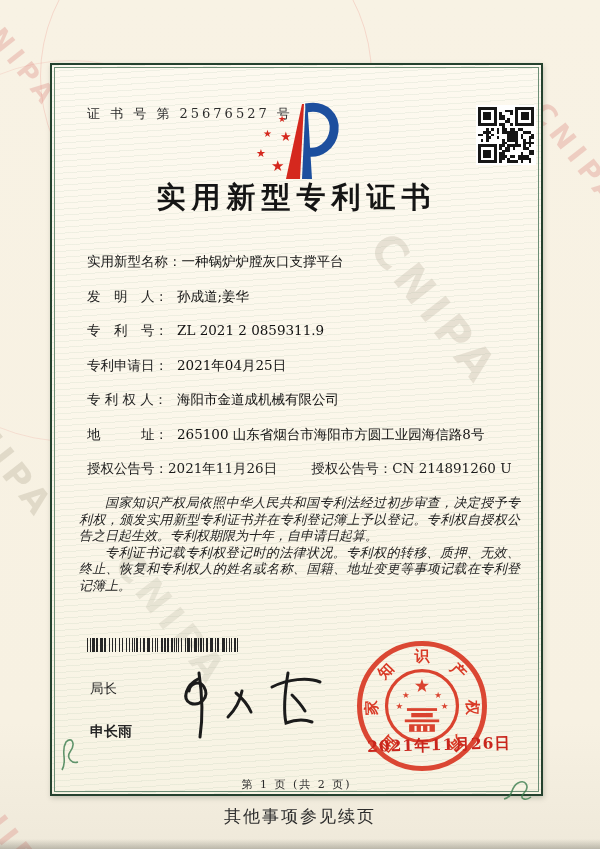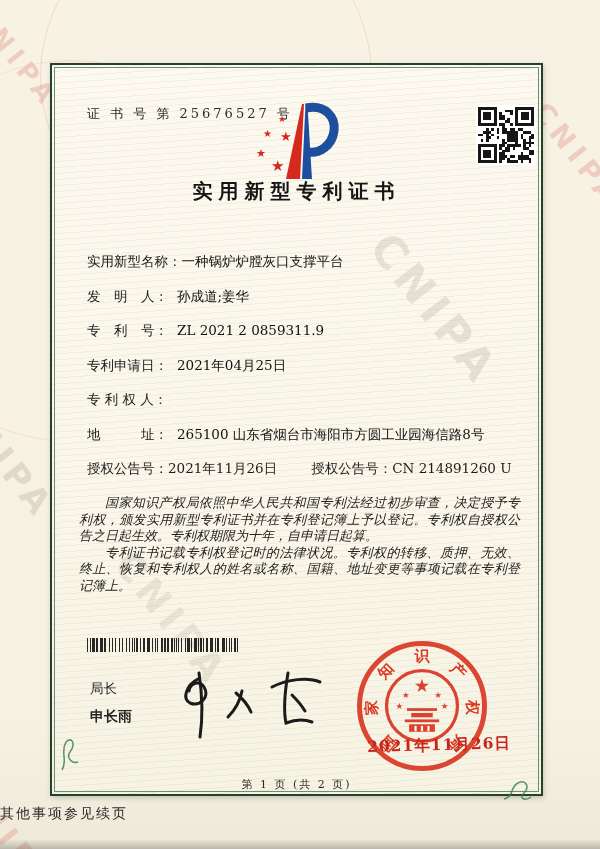--- a/index.html
+++ b/index.html
@@ -26,21 +26,21 @@
     box-shadow:1px 2px 5px rgba(60,70,50,0.25);
   }
   .frame-inner{position:absolute;inset:2px;border:1px solid #6c8d75;pointer-events:none;}
 
   .cert-no{position:absolute;left:35px;top:40px;font-size:13px;letter-spacing:3px;color:#2b2b2b;}
 
   
   .logo{position:absolute;left:203px;top:34px;width:90px;height:84px;}
   .logo .star{position:absolute;color:#d5281e;line-height:1;}
   .cert-title{position:absolute;left:0;right:0;top:113px;text-align:center;
-    font-size:20px;font-weight:bold;letter-spacing:6px;color:#151515;}
+    font-size:29px;font-weight:bold;letter-spacing:6px;color:#151515;}
 
   .qr-box{position:absolute;left:424px;top:40px;width:60px;height:60px;background:#fff;padding:2px;box-sizing:border-box;}
   .qr-box svg{width:100%;height:100%;display:block;fill:#161616;shape-rendering:crispEdges;}
 
   
   .fields{position:absolute;left:35px;top:186px;right:26px;}
   .field-row{display:flex;margin-bottom:13.5px;font-size:13.5px;line-height:21px;}
   .f-label{min-width:90px;color:#222;white-space:nowrap;}
   .f-value{color:#111;}
   .grant-row{display:flex;gap:34px;}
@@ -48,36 +48,36 @@
 
   
   .body-text{position:absolute;left:27px;right:21px;top:430px;
     font-size:13px;line-height:16.5px;text-align:justify;color:#222;font-style:italic;}
   .body-text p{margin:0;text-indent:2em;}
 
   .barcode{position:absolute;left:35px;top:572px;width:155px;height:14px;}
   .barcode svg{width:100%;height:100%;fill:#262626;shape-rendering:crispEdges;}
 
   .officer{position:absolute;left:38px;top:617px;font-size:14px;color:#262626;line-height:1;}
-  .officer .o-title{margin-bottom:13px;font-size:13.5px;}
+  .officer .o-title{margin-bottom:28px;font-size:13.5px;}
   .officer .o-name{font-weight:600;}
   .signature{position:absolute;left:118px;top:600px;width:160px;height:82px;}
   .signature svg{width:100%;height:100%;}
 
   
   .seal{position:absolute;left:305px;top:576px;width:130px;height:130px;border-radius:50%;
     border:5px solid rgba(216,55,36,0.92);box-sizing:border-box;}
   .seal-char{position:absolute;left:50%;top:50%;color:#d93a26;font-weight:bold;font-size:15px;}
   .emblem{position:absolute;left:50%;top:50%;transform:translate(-50%,-50%);width:86px;height:86px;opacity:0.95;}
   .date-stamp{position:absolute;left:307px;top:670px;width:160px;text-align:center;
     color:#c9251c;font-weight:bold;font-size:15.5px;letter-spacing:1px;transform:rotate(-1.5deg);}
 
   .squiggle{position:absolute;opacity:0.8;}
   .page-num{position:absolute;left:0;right:0;top:712px;text-align:center;font-size:11px;color:#2c2c2c;letter-spacing:2px;}
-  .continuation{position:absolute;left:0;right:0;top:805px;text-align:left;font-size:14px;color:#2b2b2b;letter-spacing:2px;}
+  .continuation{position:absolute;left:0;right:0;top:805px;text-align:center;font-size:17px;color:#2b2b2b;letter-spacing:2px;}
   .bottom-shade{position:absolute;left:0;right:0;bottom:0;height:10px;
     background:linear-gradient(180deg,transparent,rgba(90,90,80,0.35));pointer-events:none;}
 </style>
 </head>
 <body>
 
 <div class="wm wm-pink" style="left:-8px;top:2px;font-size:26px;">CNIPA</div>
 <div class="wm wm-pink" style="left:552px;top:96px;font-size:28px;">CNIPA</div>
 <div class="wm wm-gray" style="left:-26px;top:388px;font-size:34px;">CNIPA</div>
 <div class="wm wm-pink" style="left:-18px;top:775px;font-size:30px;">CNIPA</div>
@@ -347,20 +347,21 @@
         <div class="field-row">
           <span class="f-label">专　利　号：</span>
           <span class="f-value">ZL 2021 2 0859311.9</span>
         </div>
         <div class="field-row">
           <span class="f-label">专利申请日：</span>
           <span class="f-value">2021年04月25日</span>
         </div>
         <div class="field-row">
           <span class="f-label">专 利 权 人：</span>
+          <span class="f-value">海阳市金道成机械有限公司</span>
         </div>
         <div class="field-row">
           <span class="f-label">地　　　址：</span>
           <span class="f-value">265100 山东省烟台市海阳市方圆工业园海信路8号</span>
         </div>
       </div>
     <div class="field-row grant-row">
       <span class="grant-pair"><span>授权公告号：</span><span>2021年11月26日</span></span>
       <span class="grant-pair"><span>授权公告号：</span><span>CN 214891260 U</span></span>
     </div>

